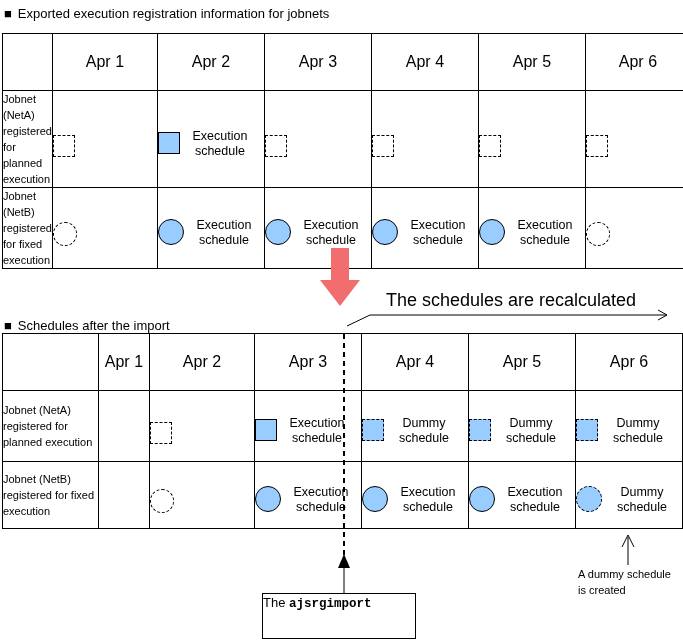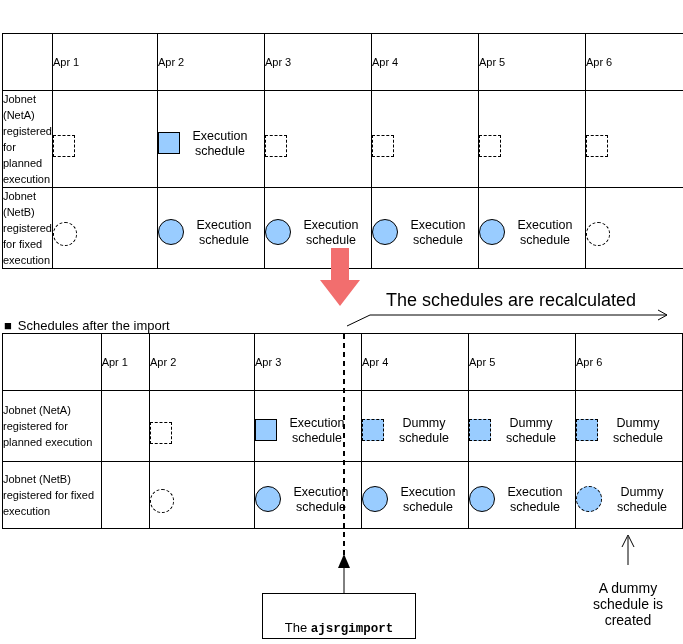--- a/index.html
+++ b/index.html
@@ -6,47 +6,50 @@
   body{font-family:"Liberation Sans","DejaVu Sans",sans-serif;color:#000;}
   .page{position:relative;width:683px;height:644px;background:#fff;overflow:hidden;}
 
   .section-title{position:absolute;font-size:13px;white-space:nowrap;}
   .section-title .bullet{display:inline-block;font-size:13px;margin-right:6px;}
 
   table.sched{border-collapse:collapse;table-layout:fixed;position:absolute;left:2px;background:#fff;}
   table.sched td{border:1px solid #000;padding:0;overflow:hidden;}
   td.corner,td.rowlabel{width:160px;}
   td.datacol{width:86px;}
-  td.colhead{height:56px;vertical-align:middle;font-size:11px;}
+  td.colhead{height:56px;text-align:center;vertical-align:middle;font-size:16px;}
   td.corner{height:56px;}
   td.rowlabel{vertical-align:middle;font-size:11px;line-height:16px;padding:0 3px;}
   .cellbox{display:flex;flex-direction:row;align-items:center;padding-top:8px;}
   .cell-label{font-size:12.5px;line-height:15px;text-align:center;margin-top:2px;width:80px;}
 
   .icon{display:block;width:0;height:0;box-sizing:content-box;}
   .planned-empty-square-icon{width:20px;height:20px;border:1px dashed #000;background:#fff;margin-top:5px;}
   .execution-square-icon{width:20px;height:20px;border:1px solid #000;background:var(--schedule-fill,#99CCFF);}
   .dummy-square-icon{width:20px;height:20px;border:1px dashed #000;background:var(--schedule-fill,#99CCFF);}
   .fixed-empty-circle-icon{width:22px;height:22px;border:1px dashed #000;border-radius:50%;background:#fff;margin-top:4px;}
   .execution-circle-icon{width:24px;height:24px;border:1px solid #000;border-radius:50%;background:var(--schedule-fill,#99CCFF);}
   .dummy-circle-icon{width:24px;height:24px;border:1px dashed #000;border-radius:50%;background:var(--schedule-fill,#99CCFF);}
 
   .overlay{position:absolute;left:0;top:0;width:683px;height:644px;pointer-events:none;}
 
   .recalc-note{position:absolute;left:370px;top:290px;width:282px;text-align:center;font-size:18px;}
   .command-box{position:absolute;left:262px;top:593px;width:152px;height:44px;border:1px solid #000;
-    display:flex;flex-direction:column;justify-content:flex-end;text-align:center;font-size:13px;line-height:17px;background:#fff;}
+    display:flex;justify-content:space-between;text-align:center;font-size:13px;line-height:17px;background:#fff;}
   .command-box .mono{font-family:"Liberation Mono","DejaVu Sans Mono",monospace;font-weight:bold;font-size:12.5px;}
-  .dummy-note{position:absolute;left:578px;top:580px;width:100px;text-align:center;font-size:14px;line-height:16px;}
+  .dummy-note{position:absolute;left:578px;top:566px;width:100px;font-size:11px;line-height:16px;}
 </style>
 </head>
 <body>
 
 <div class="page">
 
+  <div class="section-title" style="left:4px;top:6px;">
+    <span class="bullet">■</span><span>Exported execution registration information for jobnets</span>
+  </div>
 
   <table class="sched" style="top:33px;">
     <tbody>
         <tr>
       <td class="corner"></td>
       <td class="datacol colhead">Apr 1</td>
       <td class="datacol colhead">Apr 2</td>
       <td class="datacol colhead">Apr 3</td>
       <td class="datacol colhead">Apr 4</td>
       <td class="datacol colhead">Apr 5</td>

